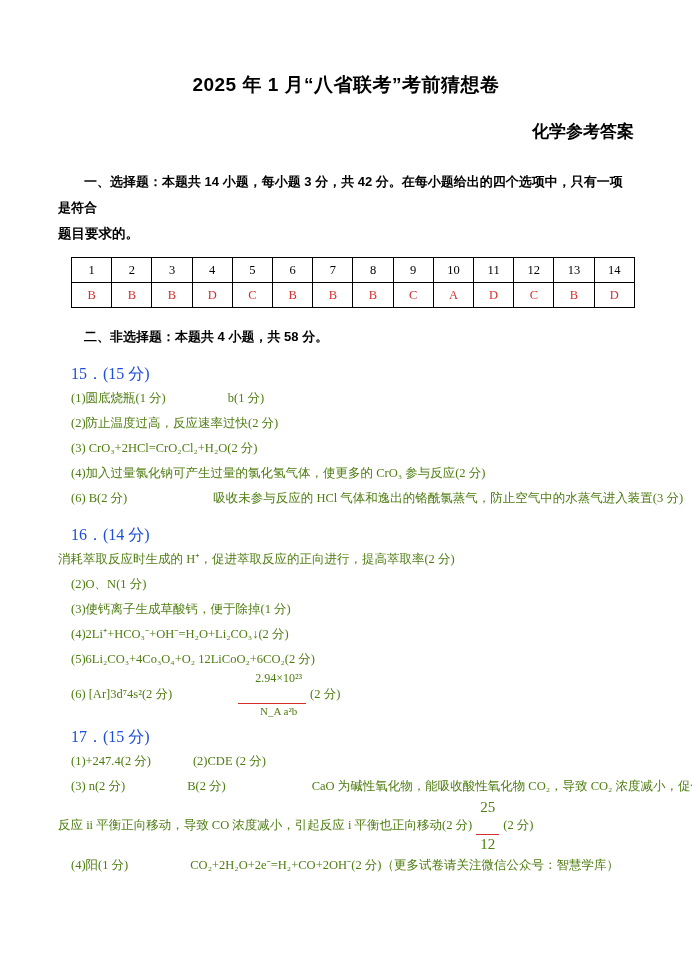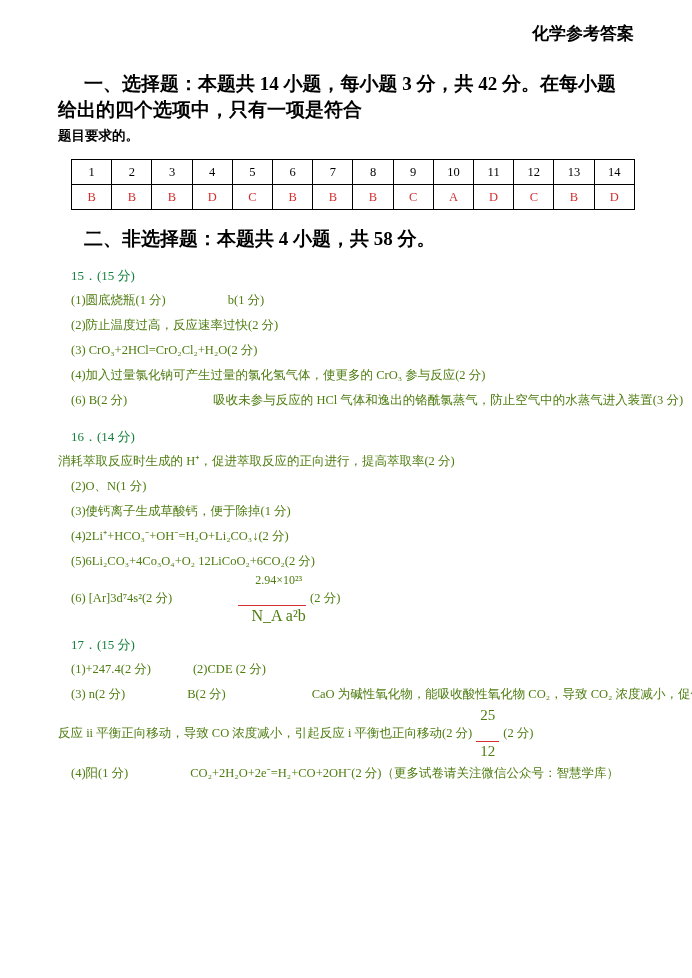--- a/index.html
+++ b/index.html
@@ -30,23 +30,23 @@
     margin-top: 72px;
   }
   .title-sub {
     text-align: right;
     font-family: "Liberation Sans", sans-serif;
     font-weight: bold;
     font-size: 17px;
     margin-top: 22px;
   }
   .section-head {
-    font-size: 19px;
+    font-size: 13px;
     font-weight: bold;
-    font-family: Liberation Serif, serif;
+    font-family: Liberation Sans, sans-serif;
     margin-top: 26px;
     line-height: 26px;
     text-indent: 26px;
   }
   .section-head-cont {
     font-size: 13.5px;
     font-weight: bold;
     font-family: "Liberation Sans", sans-serif;
     line-height: 26px;
   }
@@ -67,22 +67,22 @@
   table.answers tr.num td {
     color: #000;
   }
   table.answers tr.ans td {
     color: #d32f2f;
   }
   .qblock {
     margin-top: 12px;
   }
   .qhead {
-    font-size: 13px;
-    color: #15803d;
+    font-size: 16px;
+    color: #1d4ed8;
     line-height: 24px;
     text-indent: 13px;
   }
   .line {
     font-size: 12.5px;
     color: #4d7c0f;
     line-height: 25px;
     text-indent: 13px;
     white-space: nowrap;
   }
@@ -101,29 +101,30 @@
   }
   .frac .num {
     display: block;
     border-bottom: 1px solid #d32f2f;
     padding: 0 4px 17px 4px;
     font-size: 12px;
   }
   .frac .den {
     display: block;
     padding-top: 1px;
-    font-size: 16px;
+    font-size: 11px;
   }
   .frac-small .num, .frac-small .den { font-size: 15px; font-family: Liberation Serif, serif; }
 </style>
 </head>
 <body>
 
 <div class="page">
 
+  <div class="title-main">2025 年 1 月“八省联考”考前猜想卷</div>
   <div class="title-sub">化学参考答案</div>
 
   <div class="section-head">一、选择题：本题共 14 小题，每小题 3 分，共 42 分。在每小题给出的四个选项中，只有一项是符合</div>
   <div class="section-head-cont">题目要求的。</div>
 
   <table class="answers">
     <tbody>
         <tr class="num">
       <td>1</td>
       <td>2</td>

